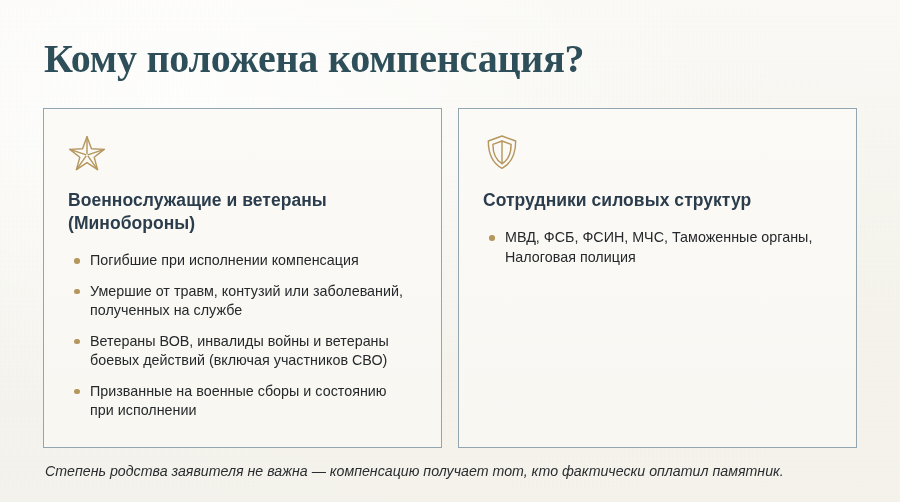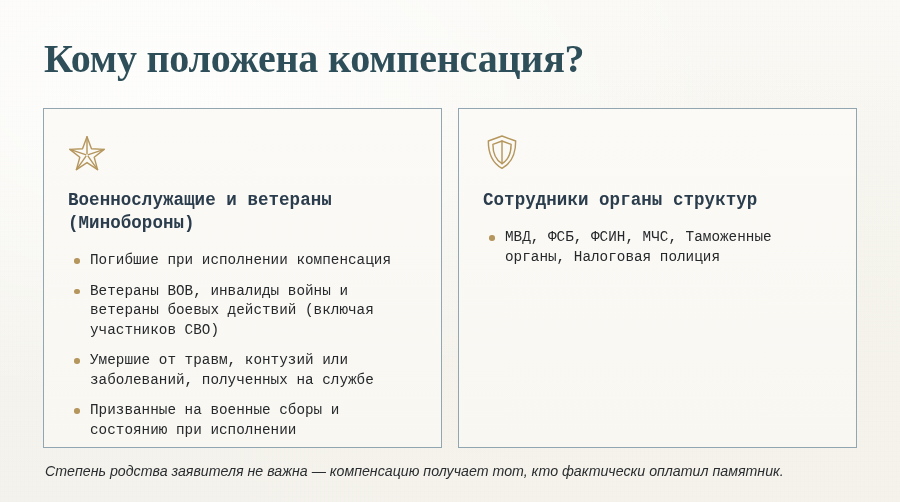--- a/index.html
+++ b/index.html
@@ -59,21 +59,20 @@
     gap: 16px;
   }
 
   .card {
     position: relative;
     flex: 1 1 0;
     box-sizing: border-box;
     border: 1px solid #91a6b0;
     background: linear-gradient(180deg, #fbfaf6 0%, #f8f7f2 100%);
     padding: 22px 28px 18px 24px;
-    font-family: Liberation Mono, monospace;
   }
 
   .card-icon {
     width: 38px;
     height: 38px;
     display: block;
     margin: 2px 0 18px 0;
   }
 
   .card-heading {
@@ -149,43 +148,43 @@
 
       <div class="card-heading">Военнослужащие и ветераны (Минобороны)</div>
 
       <ul class="bullets">
         <li>
           <span class="dot"></span>
           <span>Погибшие при исполнении компенсация</span>
         </li>
         <li>
           <span class="dot"></span>
-          <span>Ветераны ВОВ, инвалиды войны и ветераны боевых действий (включая участников СВО)</span>
+          <span>Умершие от травм, контузий или заболеваний, полученных на службе</span>
         </li>
         <li>
           <span class="dot"></span>
-          <span>Умершие от травм, контузий или заболеваний, полученных на службе</span>
+          <span>Ветераны ВОВ, инвалиды войны и ветераны боевых действий (включая участников СВО)</span>
         </li>
         <li>
           <span class="dot"></span>
           <span>Призванные на военные сборы и состоянию при исполнении</span>
         </li>
       </ul>
     </div>
 
     <div class="card card-right">
       <svg class="card-icon" viewBox="0 0 40 40">
         <g fill="none" stroke="#b5965d" stroke-width="1.5" stroke-linejoin="round" stroke-linecap="round">
           <path d="M20 3.2 L34.4 8.4 C34.4 22.5 29.4 32.1 20 37.2 C10.6 32.1 5.6 22.5 5.6 8.4 Z"></path>
           <path d="M20 8.4 L29.6 11.9 C29.6 21.8 26.3 28.6 20 32.3 C13.7 28.6 10.4 21.8 10.4 11.9 Z"></path>
           <line x1="20" y1="8.4" x2="20" y2="32.3"></line>
         </g>
       </svg>
 
-      <div class="card-heading">Сотрудники органы структур</div>
+      <div class="card-heading">Сотрудники силовых структур</div>
 
       <ul class="bullets">
         <li>
           <span class="dot"></span>
           <span>МВД, ФСБ, ФСИН, МЧС, Таможенные органы, Налоговая полиция</span>
         </li>
       </ul>
     </div>
 
   </div>

